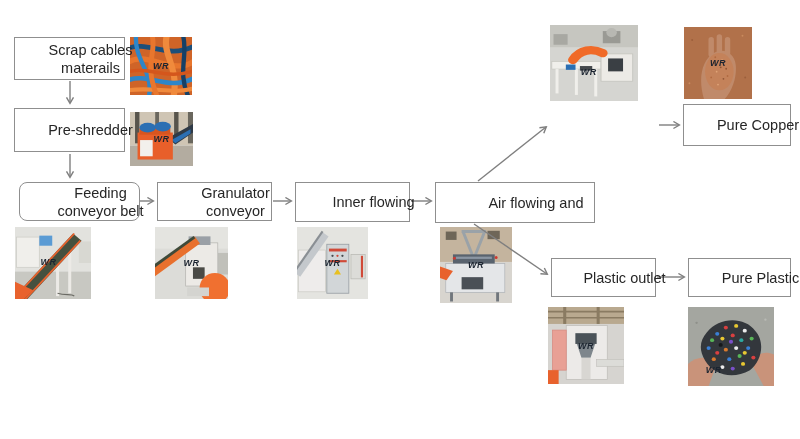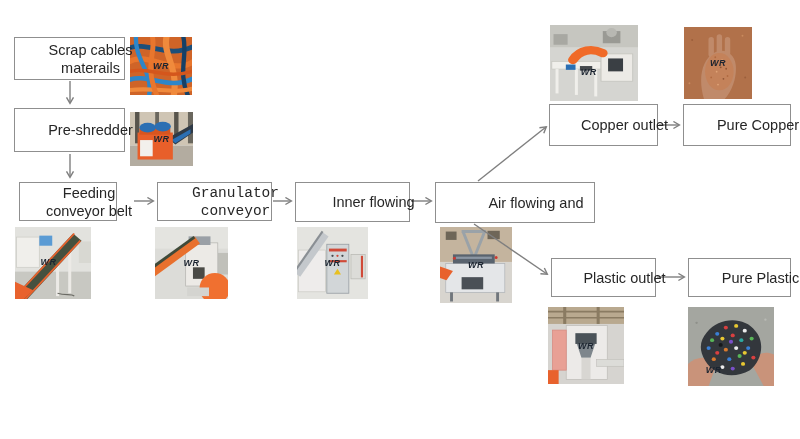--- a/index.html
+++ b/index.html
@@ -9,22 +9,22 @@
 
   .box {
     position:absolute; background:#fff; border:1.4px solid #8f8f8f;
     display:flex; flex-direction:column; align-items:center; justify-content:center;
     text-align:center; font-size:14.5px; line-height:18px; color:#262626; z-index:3;padding-left:42px;
   }
   .box span { display:block; white-space:nowrap; }
 
   #box-scrap          { left:14px;  top:37px;  width:111px; height:43px; }
   #box-preshredder    { left:14px;  top:108px; width:111px; height:44px;text-align:right; }
-  #box-feeding        { left:19px;  top:182px; width:98px; height:39px; }
-  #box-granulator     { left:157px; top:182px; width:115px; height:39px;font-family:Liberation Mono, monospace; }
+  #box-feeding        { left:19px;  top:182px; width:121px; height:39px;border-radius:8px; }
+  #box-granulator     { left:157px; top:182px; width:115px; height:39px; }
   #box-inner          { left:295px; top:182px; width:115px; height:40px; }
   #box-air            { left:435px; top:182px; width:160px; height:41px; }
   #box-copper-outlet  { left:549px; top:104px; width:109px; height:42px; }
   #box-pure-copper    { left:683px; top:104px; width:108px; height:42px; }
   #box-plastic-outlet { left:551px; top:258px; width:105px; height:39px; }
   #box-pure-plastic   { left:688px; top:258px; width:103px; height:39px;text-align:center; }
 
   .photo { position:absolute; overflow:hidden; z-index:1; }
   .photo svg { position:absolute; left:0; top:0; width:100%; height:100%; display:block; }
   .wr {
@@ -301,23 +301,20 @@
   </div>
 
   <div class="box" id="box-inner">
     <span>Inner flowing</span>
   </div>
 
   <div class="box" id="box-air">
     <span>Air flowing and</span>
   </div>
 
-  <div class="box" id="box-copper-outlet">
-    <span>Copper outlet</span>
-  </div>
 
   <div class="box" id="box-pure-copper">
     <span>Pure Copper</span>
   </div>
 
   <div class="box" id="box-plastic-outlet">
     <span>Plastic outlet</span>
   </div>
 
   <div class="box" id="box-pure-plastic">

